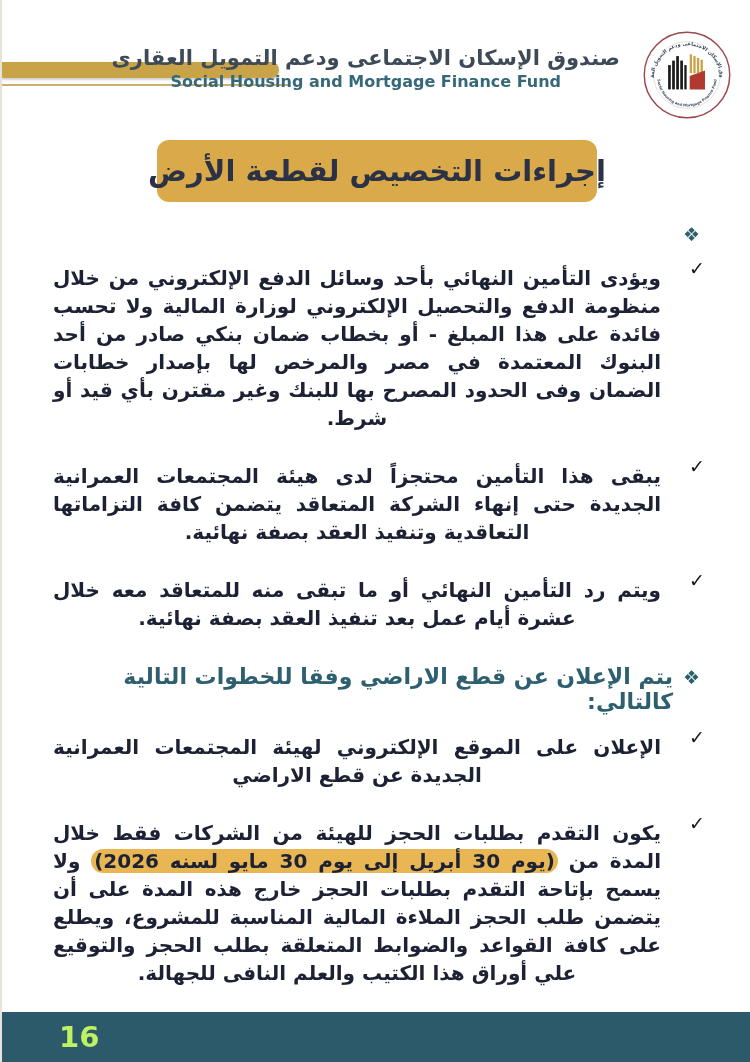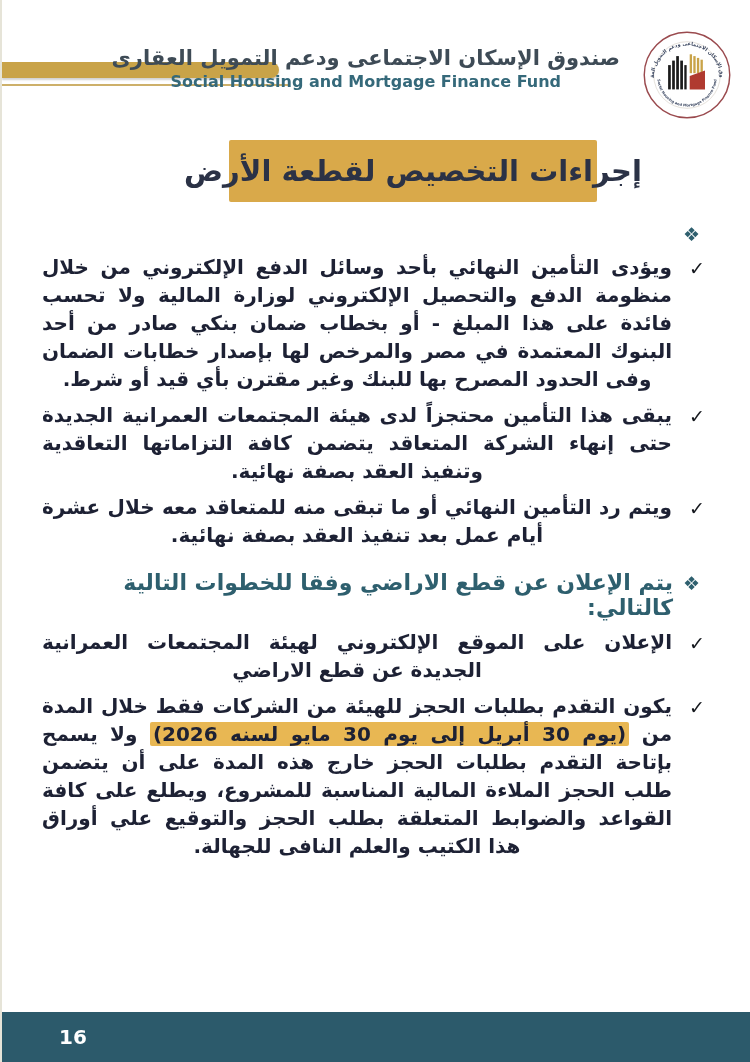--- a/index.html
+++ b/index.html
@@ -13,39 +13,39 @@
   .header{position:relative;height:126px;text-decoration:underline;}
   .gold-bar{position:absolute;top:62px;left:0;width:277px;height:16px;
     background:#C9A348;border-radius:0 9px 9px 0;box-shadow:0 2px 2px rgba(0,0,0,.18);}
   .gold-line{position:absolute;top:84px;left:0;width:287px;height:2px;background:#cdb06a;}
   .brand{position:absolute;top:46px;right:130px;text-align:center;direction:rtl;}
   .brand-ar{font-size:21px;font-weight:bold;color:#3E4B56;white-space:nowrap;}
   .brand-en{font-size:16px;font-weight:bold;color:#35697A;margin-top:2px;direction:ltr;white-space:nowrap;}
   .logo{position:absolute;top:30px;right:18px;width:90px;height:90px;}
   
   .doc-main{direction:rtl;padding:0 40px;color:#1D2134;}
-  .title-box{width:368px;height:62px;margin:14px 113px 0 0;background:#D9A94A;
-    border-radius:2px;display:flex;align-items:center;justify-content:center;
+  .title-box{width:440px;height:62px;margin:14px 113px 0 0;background:#D9A94A;
+    border-radius:12px;display:flex;align-items:center;justify-content:center;
     font-size:29px;font-weight:bold;color:#2B3246;white-space:nowrap;}
   .sec-heading{display:flex;align-items:baseline;gap:10px;margin:21px 10px 0 0;
     color:#2E5F6E;font-weight:bold;font-size:22px;}
   .diamond{font-size:19px;flex:0 0 auto;}
   .para{margin:11px 0 0;font-size:20px;font-weight:bold;line-height:28px;
     text-align:justify;text-align-last:center;}
   .check-item{display:flex;gap:12px;margin-top:8px;}
   .check-mark{flex:0 0 26px;font-size:19px;line-height:28px;color:#14171d;
     text-align:center;padding-top:1px;}
-  .check-item p{margin:0;flex:1;font-size:20px;font-weight:bold;line-height:28px;
+  .check-item p{margin:11px;flex:1;font-size:20px;font-weight:bold;line-height:28px;
     text-align:justify;text-align-last:center;}
-  .hl{background:#E8B753;border-radius:2px;padding:0 3px;
+  .hl{background:#E8B753;border-radius:12px;padding:0 3px;
     box-decoration-break:clone;-webkit-box-decoration-break:clone;}
   
   .footer{position:absolute;left:0;bottom:0;width:750px;height:50px;
     background:#2C5A6B;display:flex;align-items:center;}
-  .page-num{margin-left:57px;color:#ffffff;font-size:20px;font-weight:bold;}
+  .page-num{margin-left:57px;color:#bef264;font-size:29px;font-weight:bold;}
 </style>
 </head>
 <body>
 
 <header class="header">
   <div class="gold-bar"></div>
   <div class="gold-line"></div>
   <div class="brand">
     <div class="brand-ar">صندوق الإسكان الاجتماعى ودعم التمويل العقارى</div>
     <div class="brand-en">Social Housing and Mortgage Finance Fund</div>

